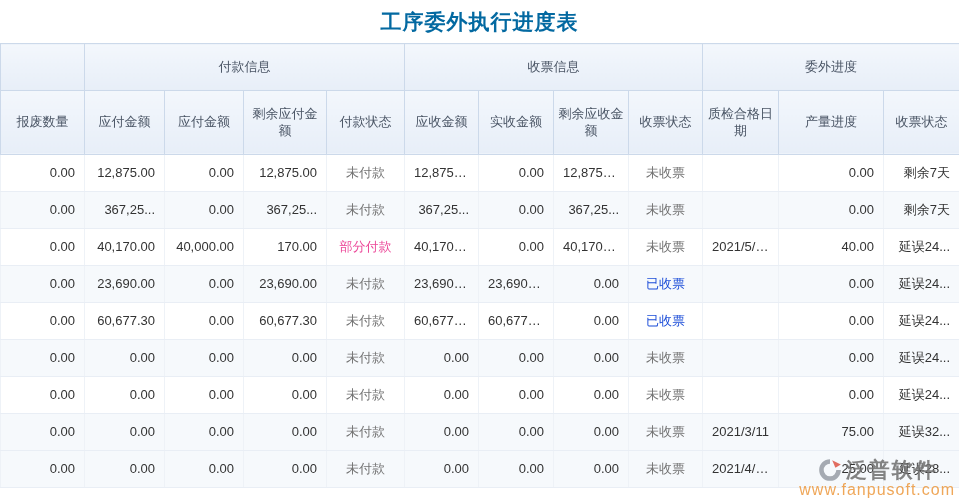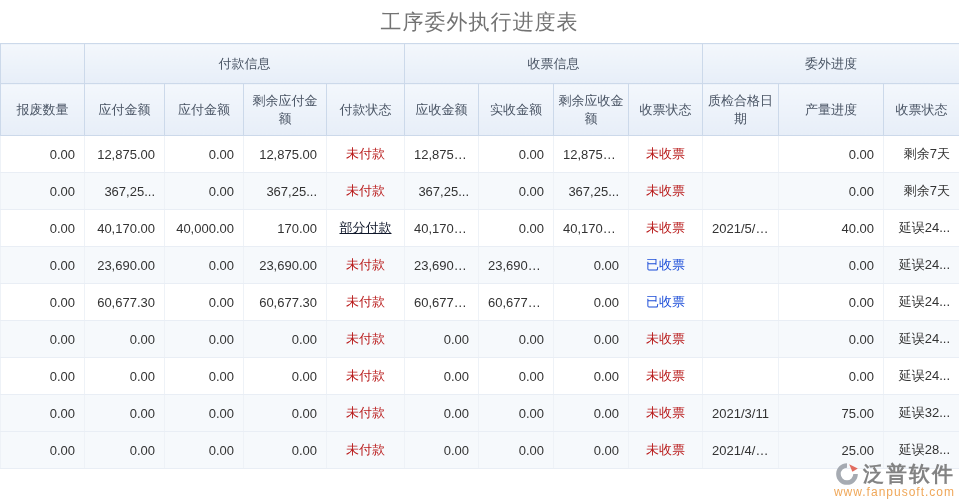--- a/index.html
+++ b/index.html
@@ -9,36 +9,36 @@
     background: #ffffff;
     font-family: "Liberation Sans", "DejaVu Sans", sans-serif;
   }
   .page { position: relative; width: 959px; height: 502px; overflow: hidden; }
 
   .title-bar {
     height: 43px;
     display: flex; align-items: center; justify-content: center;
   }
   .title-bar h1 {
-    font-size: 21px; font-weight: 400; color: #737373; letter-spacing: 1px;
+    font-size: 21px; font-weight: 700; color: #0369a1; letter-spacing: 1px;
   }
 
   table.grid {
     width: 959px;
     table-layout: fixed;
     border-collapse: collapse;
   }
   .grid th {
     background: linear-gradient(180deg, #f3f7fc 0%, #e7eef8 100%);
     border: 1px solid #ccd9ea;
     font-weight: 400;
     font-size: 13px;
     color: #4a5565;
     text-align: center;
-    padding: 2px 4px;
+    padding: 14px 4px;
     line-height: 1.35;
   }
   .grid tr.group-row th { height: 40px; }
   .grid tr.sub-row th { height: 52px; }
 
   .grid td {
     height: 37px;
     font-size: 13px;
     color: #333333;
     border-bottom: 1px solid #e9eef5;
@@ -48,37 +48,37 @@
     overflow: hidden;
     text-overflow: ellipsis;
     background: #ffffff;
   }
   .grid td:first-child { border-left: 1px solid #eef2f7; }
   .grid tr.stripe td { background: #f6f9fc; }
 
   .al-r { text-align: right; }
   .al-c { text-align: center; }
 
-  .st-blue   { color: #b91c1c; }
-  .st-orange { color: #0f172a; text-decoration: underline; }
+  .st-blue   { color: #737373; }
+  .st-orange { color: #ec4899; }
   .st-green  { color: #1d4ed8; }
 
   .watermark {
     position: absolute;
     right: 4px; bottom: 3px;
     display: flex; flex-direction: column; align-items: center;
     pointer-events: none;
     opacity: 0.88;
   }
   .wm-top { display: flex; align-items: center; gap: 3px; }
   .wm-brand {
     font-size: 21px; font-weight: 700; color: #737373; letter-spacing: 2px;
   }
   .wm-site {
-    font-size: 12px; color: rgba(236, 150, 56, 0.95); letter-spacing: 1px;
+    font-size: 16px; color: rgba(236, 150, 56, 0.95); letter-spacing: 1px;
     margin-top: -3px;
   }
   .wm-icon { width: 26px; height: 26px; }
 </style>
 </head>
 <body>
 
 <div class="page">
 
   <div class="title-bar">

